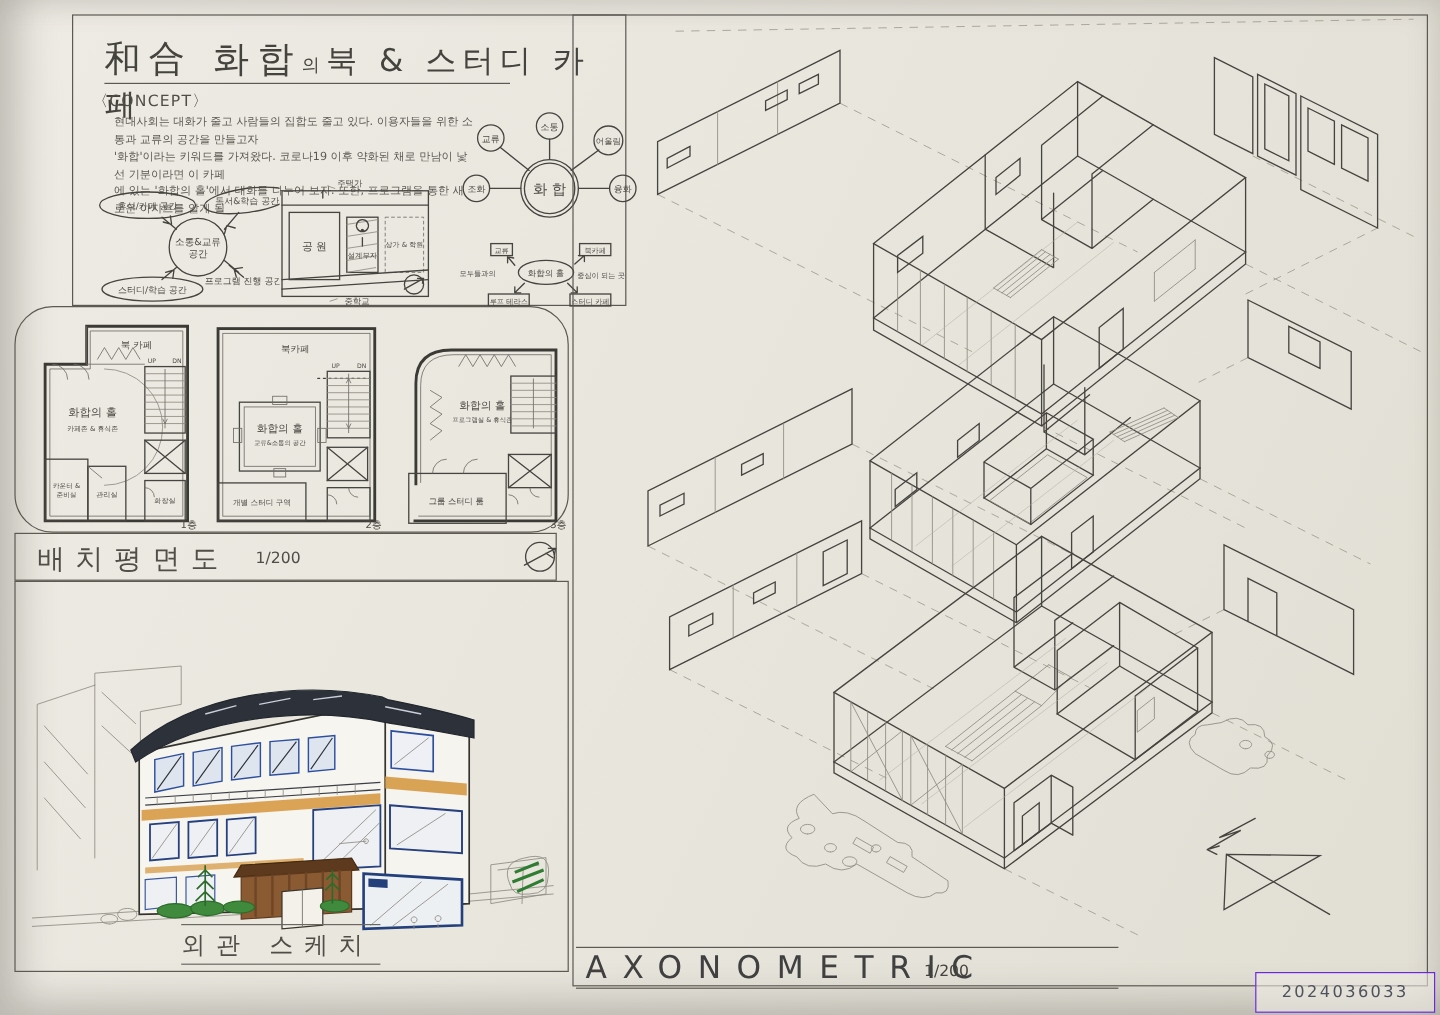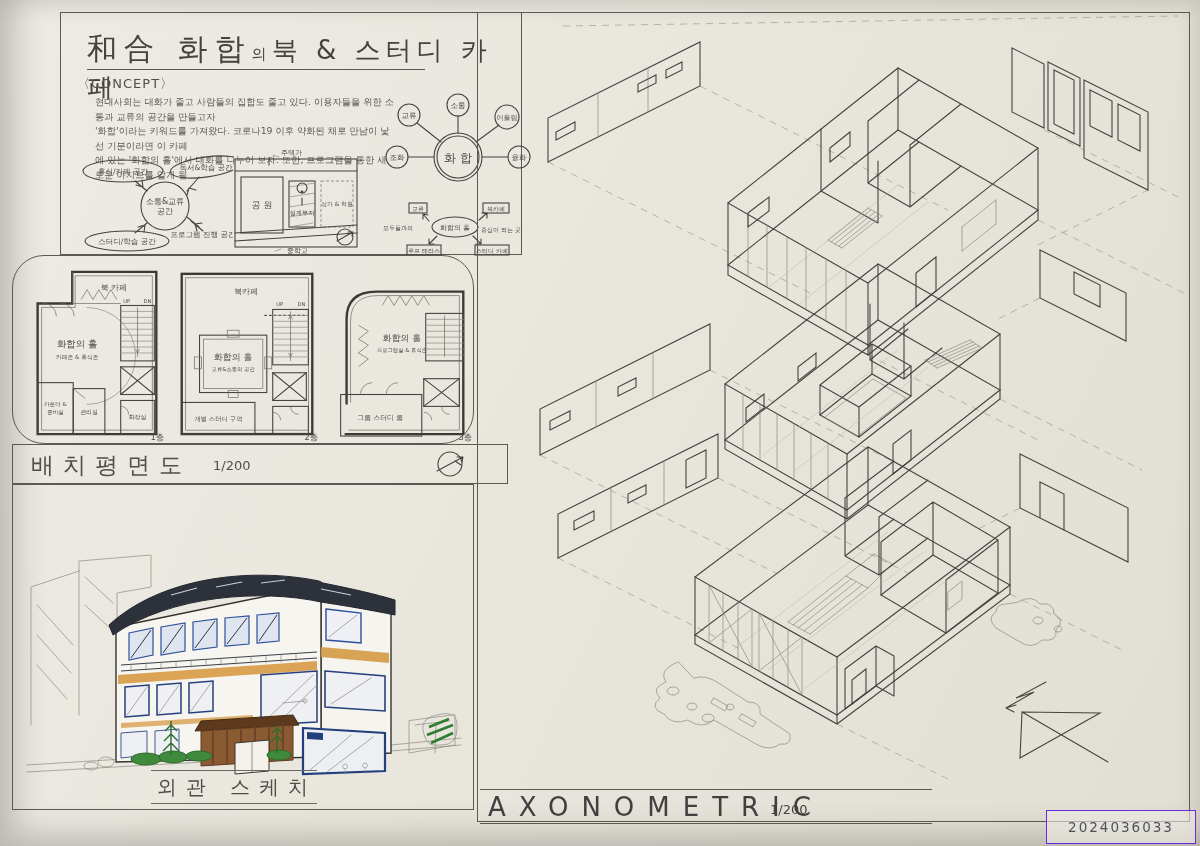--- a/index.html
+++ b/index.html
@@ -20,23 +20,23 @@
   .ptxt{fill:#4c4a44;}
   #title-row{left:26px;top:16px;width:420px;}
   #title-row .t1{font-size:30px;letter-spacing:7px;color:#45433e;}
   #title-row .t2{font-size:15px;color:#45433e;}
   #title-underline{left:26px;top:56px;width:338px;border-top:1.3px solid #5c5952;}
   #concept-head{left:16px;top:62px;font-size:13px;letter-spacing:1px;color:#514e48;}
   #concept-text{left:34px;top:82px;width:300px;font-size:9.3px;line-height:14.6px;color:#5b5852;}
   #axon-label-band{left:480px;top:789px;width:452px;height:33px;border-top:1.2px solid #5c5952;border-bottom:1.4px solid #5c5952;}
   #axon-label-band .a1{font-size:26px;letter-spacing:13px;color:#404040;position:absolute;left:8px;top:2px;}
   #axon-label-band .a2{font-size:13px;color:#45433e;position:absolute;left:290px;top:12px;}
-  #sketch-label{left:150px;top:769px;width:166px;height:32px;border-top:1.1px solid #6b6862;border-bottom:1.3px solid #6b6862;text-align:right;}
+  #sketch-label{left:150px;top:769px;width:166px;height:32px;border-top:1.1px solid #6b6862;border-bottom:1.3px solid #6b6862;text-align:left;}
   #sketch-label span{font-size:20px;letter-spacing:9px;color:#504d47;line-height:32px;}
-  #plan-label-row{left:12px;top:444px;width:496px;height:40px;border:1.4px solid #5c5952;box-sizing:border-box;}
+  #plan-label-row{left:12px;top:444px;width:452px;height:40px;border:1.4px solid #5c5952;box-sizing:border-box;}
   #plan-label-row .p1{position:absolute;left:18px;top:5px;font-size:23px;letter-spacing:9px;color:#514e48;}
   #plan-label-row .p2{position:absolute;left:200px;top:13px;font-size:13px;color:#514e48;}
   #student-box{left:1046px;top:810px;width:148px;height:32px;border:1px solid #6d28d9;background:rgba(238,235,228,.6);}
   #student-box span{display:block;text-align:center;font-size:13.5px;letter-spacing:2px;color:#4e525c;line-height:32px;}
 </style>
 </head>
 <body>
 
 <div id="photo">
 <div id="paper"></div>

